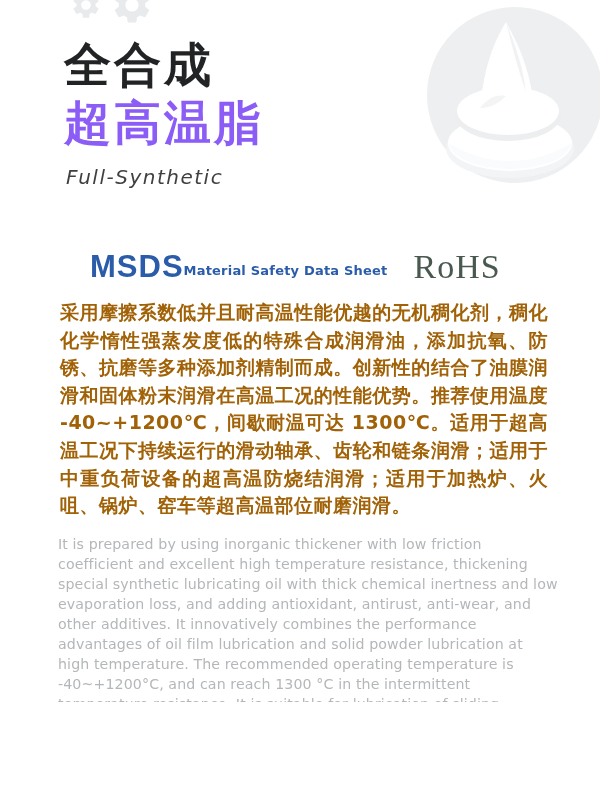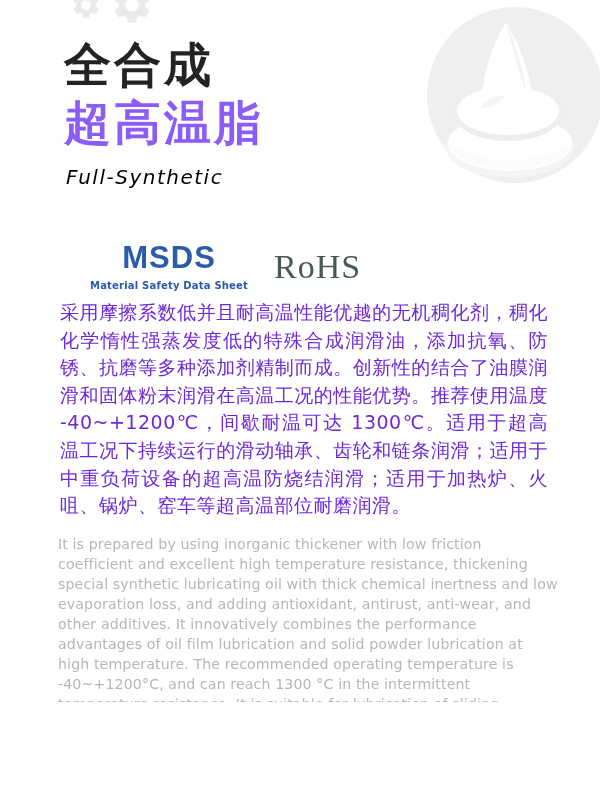--- a/index.html
+++ b/index.html
@@ -16,37 +16,37 @@
 
   
   .hero { position:absolute; left:418px; top:0; width:200px; height:200px; }
 
   
   .title-block { position:absolute; left:64px; top:36px; }
   .title-line { font-size:47px; font-weight:700; letter-spacing:3px; line-height:58px; color:#222325; }
   .title-line.red { color:#8b5cf6; }
 
   .subtitle-block { position:absolute; left:66px; top:163px; }
-  .subtitle-line { font-style:italic; font-size:20px; letter-spacing:1.5px; line-height:28px; color:#000000; }
+  .subtitle-line { font-style:italic; font-size:20px; letter-spacing:1.5px; line-height:28px; color:#404040; }
 
   
   .logos { position:absolute; left:64px; top:243px; display:flex; align-items:center; height:48px; }
   .logo-sgs { position:relative; padding:4px 10px 8px 22px; }
   .logo-sgs .sgs-text { font-size:30px; font-weight:700; letter-spacing:1px; color:#76787b; font-family:"Liberation Sans",sans-serif; }
   .logo-sgs .sgs-hline { position:absolute; left:0; right:6px; bottom:4px; height:2px; background:#dd8144; }
   .logo-sgs .sgs-vline { position:absolute; right:4px; top:4px; bottom:0; width:2px; background:#dd8144; }
-  .logo-msds { margin-left:26px; display:flex; flex-direction:column; align-items:center; }
+  .logo-msds { margin-left:26px; display:flex; align-items:center; }
   .logo-msds .msds-text { font-size:31px; font-weight:700; letter-spacing:1px; line-height:30px; color:#2a5caa; font-family:"Liberation Sans",sans-serif; }
-  .logo-msds .msds-caption { font-size:10px; font-weight:700; color:#2a5caa; letter-spacing:0.2px; margin-top:7px; }
+  .logo-msds .msds-caption { font-size:13px; font-weight:700; color:#2a5caa; letter-spacing:0.2px; margin-top:7px; }
   .logo-rohs { margin-left:26px; font-family:"Liberation Serif","DejaVu Serif",serif; font-size:34px; font-weight:400; color:#4a594f; letter-spacing:1px; }
 
   
   .desc-cn {
     position:absolute; left:60px; top:299px; width:488px;
-    font-size:19px; line-height:27.6px; color:#6d28d9; font-weight:400;
+    font-size:19px; line-height:27.6px; color:#a16207; font-weight:700;
     text-align:justify; letter-spacing:0.5px;
   }
   .desc-en {
     position:absolute; left:58px; top:534px; width:500px;
     font-size:14.2px; line-height:20px; color:#b4b7ba; letter-spacing:0.1px;
     text-align:left;
   }
 </style>
 </head>
 <body>

